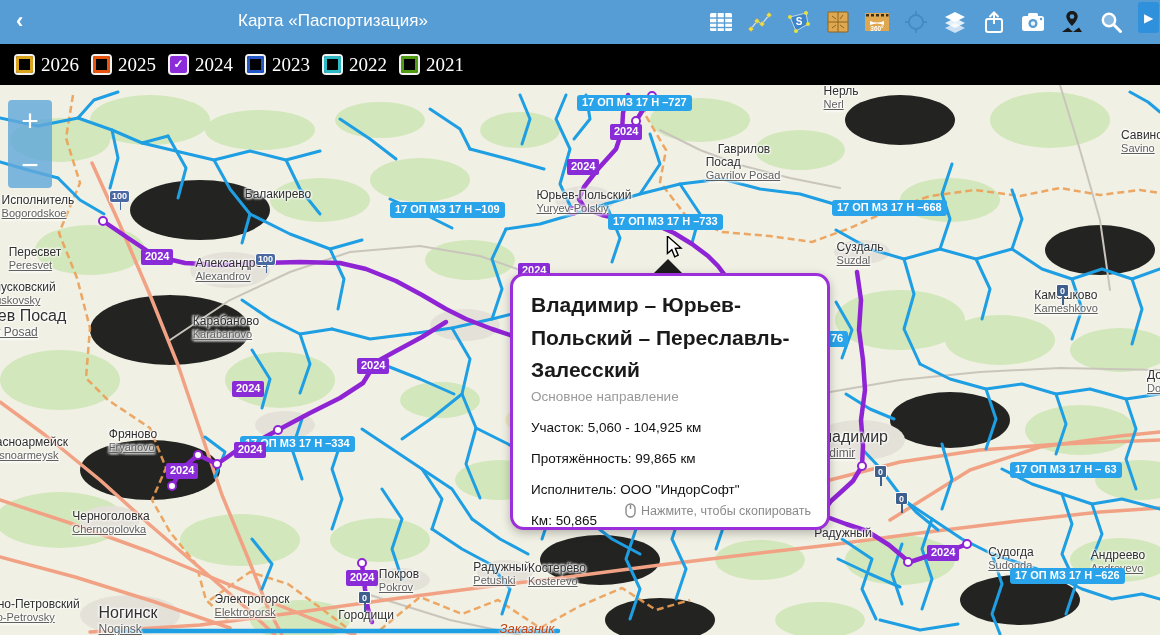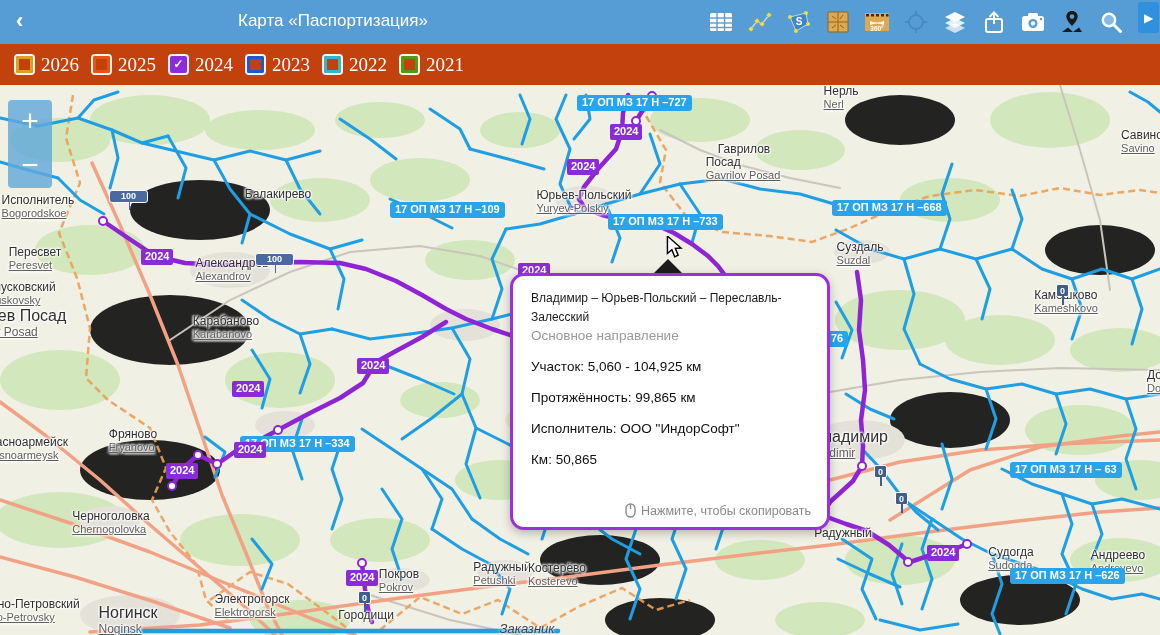--- a/index.html
+++ b/index.html
@@ -21,55 +21,55 @@
   
   .header{position:absolute;left:0;top:0;width:1160px;height:44px;background:#569CD5;z-index:50;}
   .back-btn{position:absolute;left:16px;top:7px;color:#fff;font-size:22px;font-weight:bold;cursor:pointer;line-height:28px;}
   .app-title{position:absolute;left:333px;top:11px;transform:translateX(-50%);color:#fff;font-size:17px;white-space:nowrap;}
   .toolbar{position:absolute;right:36px;top:9px;display:flex;gap:13px;align-items:center;}
   .tool{width:26px;height:26px;display:flex;align-items:center;justify-content:center;cursor:pointer;}
   .panel-toggle{position:absolute;right:1px;top:2px;width:21px;height:31px;background:#2F90DC;border-radius:3px;color:#fff;
     display:flex;align-items:center;justify-content:center;font-size:12px;cursor:pointer;z-index:51;}
 
   
-  .filter-bar{position:absolute;left:0;top:44px;width:1160px;height:41px;background:#c2410c;z-index:50;display:flex;align-items:center;padding-left:16px;box-sizing:border-box;}
+  .filter-bar{position:absolute;left:0;top:44px;width:1160px;height:41px;background:#000000;z-index:50;display:flex;align-items:center;padding-left:16px;box-sizing:border-box;}
   .year-item{display:flex;align-items:center;margin-right:14px;cursor:pointer;}
   .cb{width:17px;height:17px;box-sizing:border-box;border:3px solid #888;border-radius:2px;background:transparent;
       box-shadow:0 0 0 2px rgba(255,255,255,.95);margin-right:8px;color:#fff;font-size:12px;line-height:11px;text-align:center;font-weight:bold;}
   .year-label{color:#fff;font-family:"Liberation Serif",serif;font-size:19px;}
 
   
   #overlay{position:absolute;inset:0;z-index:5;pointer-events:none;}
   .road-label{position:absolute;background:#29A3E9;color:#fff;font-weight:bold;font-size:11px;line-height:13px;
       padding:1px 5px 2px;border-radius:3px;white-space:nowrap;z-index:6;}
   .year-badge{position:absolute;background:#8A2BD8;color:#fff;font-weight:bold;font-size:11px;line-height:13px;
       padding:1px 4px 2px;border-radius:2px;white-space:nowrap;z-index:7;}
   .shield{position:absolute;background:#4A69A0;color:#fff;font-weight:bold;font-size:9px;line-height:10px;
-      padding:0 11px 1px;border:1px solid #fff;border-radius:3px;z-index:6;}
+      padding:0 2px 1px;border:1px solid #fff;border-radius:3px;z-index:6;}
   .shield::after{content:"";position:absolute;left:50%;top:100%;width:1px;height:8px;background:#4A69A0;}
   .zero-marker{position:absolute;background:#3E5F8C;color:#fff;font-weight:bold;font-size:9px;width:13px;height:13px;
       line-height:12px;text-align:center;border:1px solid #fff;border-radius:2px;z-index:6;box-sizing:border-box;}
   .zero-marker::after{content:"";position:absolute;left:5px;top:100%;width:2px;height:9px;background:#3E5F8C;}
   .city{position:absolute;transform:translateX(-50%);text-align:left;color:#303030;font-size:12px;line-height:13px;
       white-space:nowrap;z-index:4;
       text-shadow:0 0 3px #fff,0 0 3px #fff,1px 1px 2px #fff,-1px -1px 2px #fff;}
   .city .en{display:block;color:#5f5f5f;font-size:11px;text-decoration:underline;}
   .city.lg{font-size:16px;line-height:17px;}
   .city.lg .en{font-size:12px;}
-  .area-label{position:absolute;transform:translateX(-50%);color:#404040;font-style:italic;font-size:13px;z-index:4;
+  .area-label{position:absolute;transform:translateX(-50%);color:#c2410c;font-style:italic;font-size:13px;z-index:4;
       text-shadow:0 0 3px #fff,0 0 3px #fff;white-space:nowrap;}
 
   
   .zoom-ctrl{position:absolute;left:8px;top:100px;width:44px;height:88px;background:rgba(97,168,220,.82);border-radius:4px;z-index:8;}
   .zoom-btn{width:44px;height:44px;color:#fff;font-size:30px;line-height:42px;text-align:center;cursor:pointer;font-weight:300;}
 
   
   .popup{position:absolute;left:510px;top:273px;width:320px;height:257px;box-sizing:border-box;background:#fff;
       border:3px solid #9C2FD9;border-radius:14px;z-index:10;padding:13px 18px;box-shadow:0 3px 10px rgba(0,0,0,.25);}
-  .popup-title{font-size:12px;font-weight:normal;color:#1a1a1a;line-height:1.55;}
+  .popup-title{font-size:21px;font-weight:bold;color:#1a1a1a;line-height:1.55;}
   .popup-subtitle{font-size:13.5px;color:#9a9a9a;margin-top:2px;}
   .popup-row{font-size:13.5px;color:#111;margin-top:16px;}
   .popup-footer{position:absolute;right:16px;bottom:9px;color:#8a8a8a;font-size:12.5px;display:flex;align-items:center;gap:5px;}
   .popup-pointer{position:absolute;left:653px;top:259px;width:0;height:0;z-index:9;
       border-left:15px solid transparent;border-right:15px solid transparent;border-bottom:15px solid #1d1d1d;}
 
   .cursor{position:absolute;left:666px;top:236px;z-index:40;pointer-events:none;}
 </style>
 </head>
 <body>

